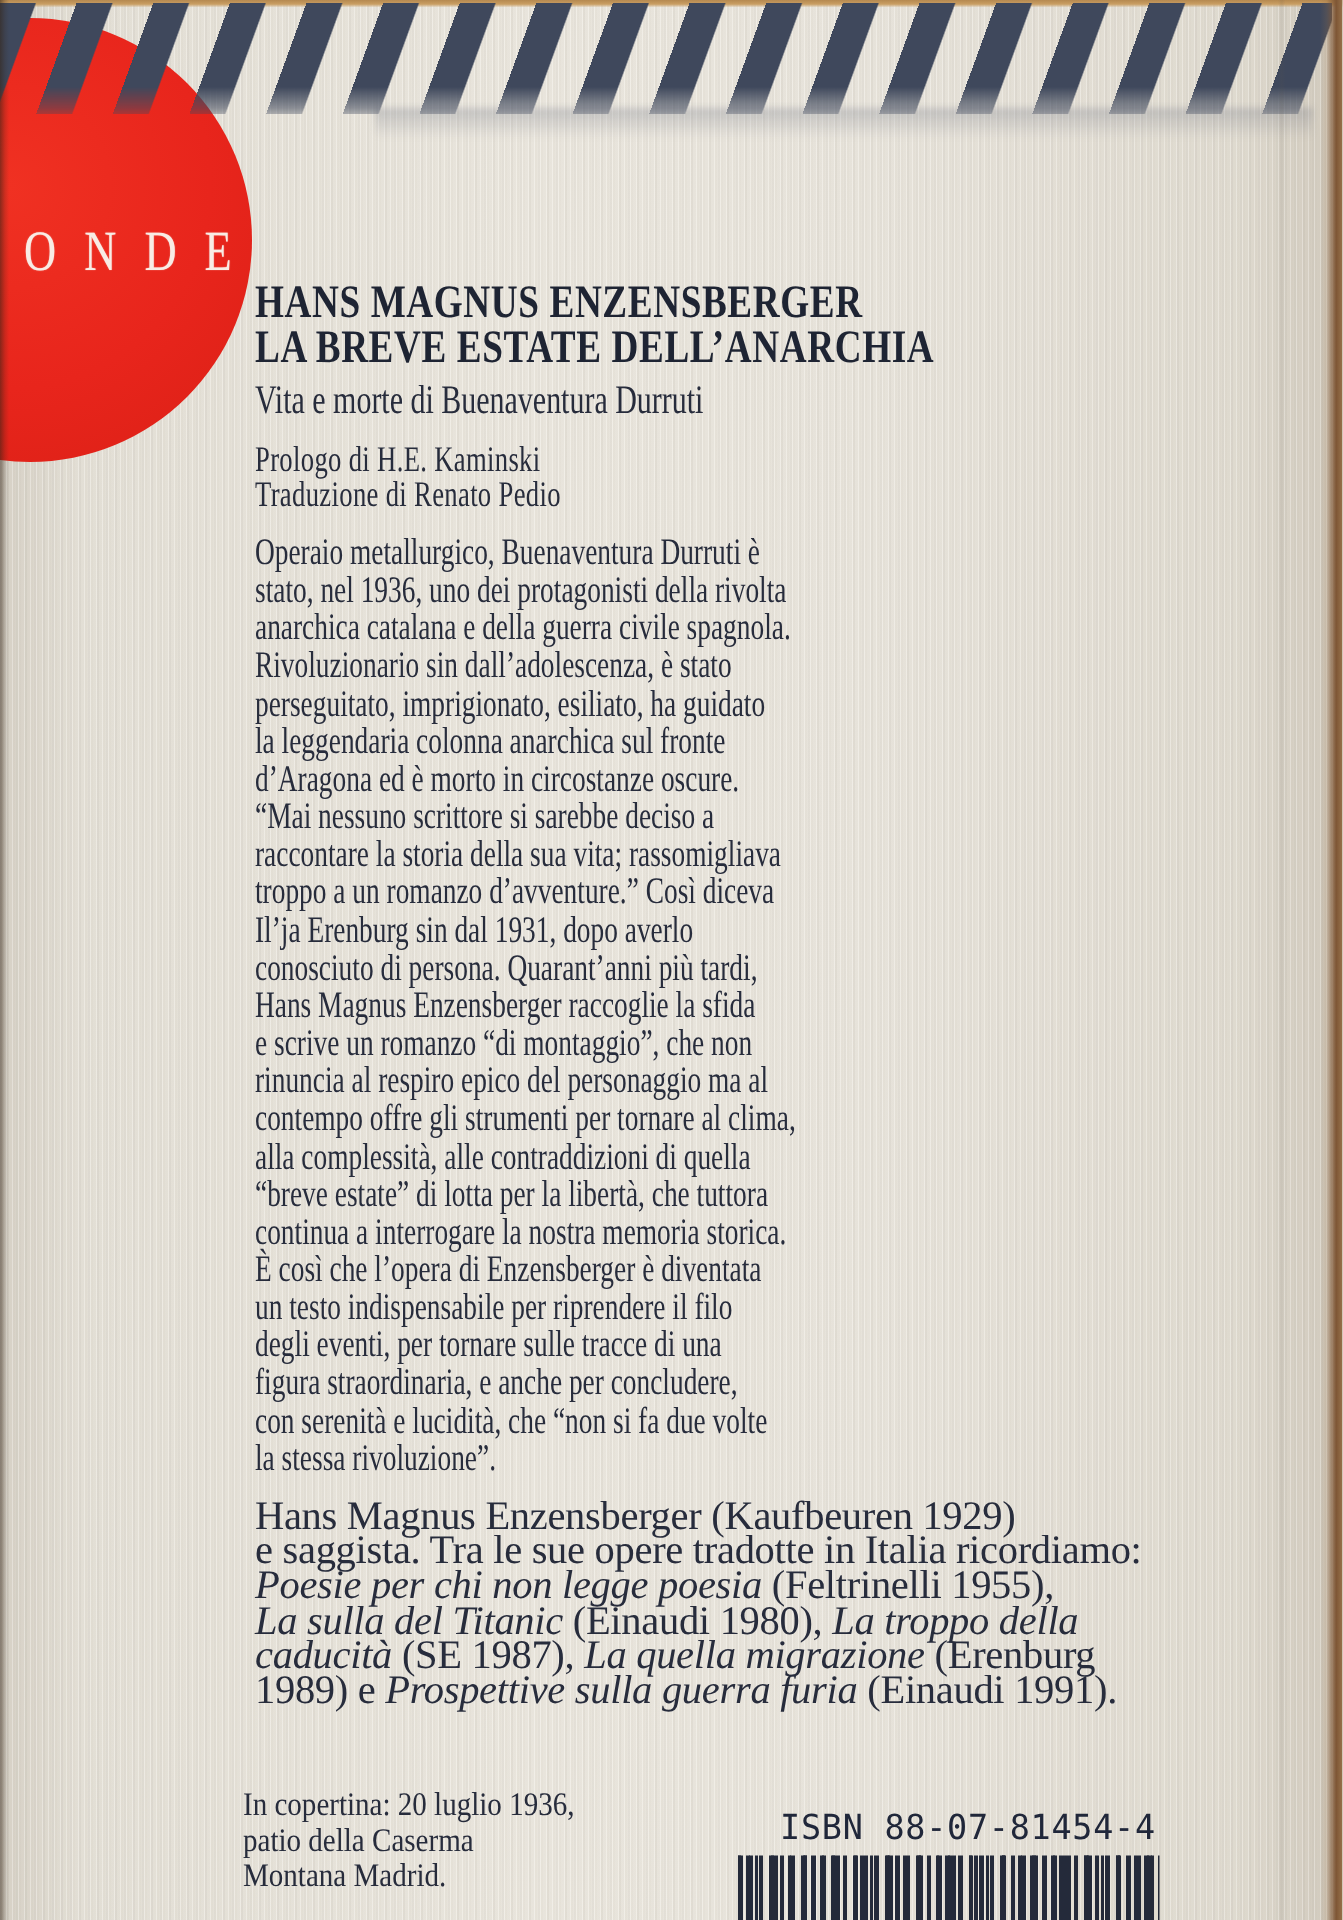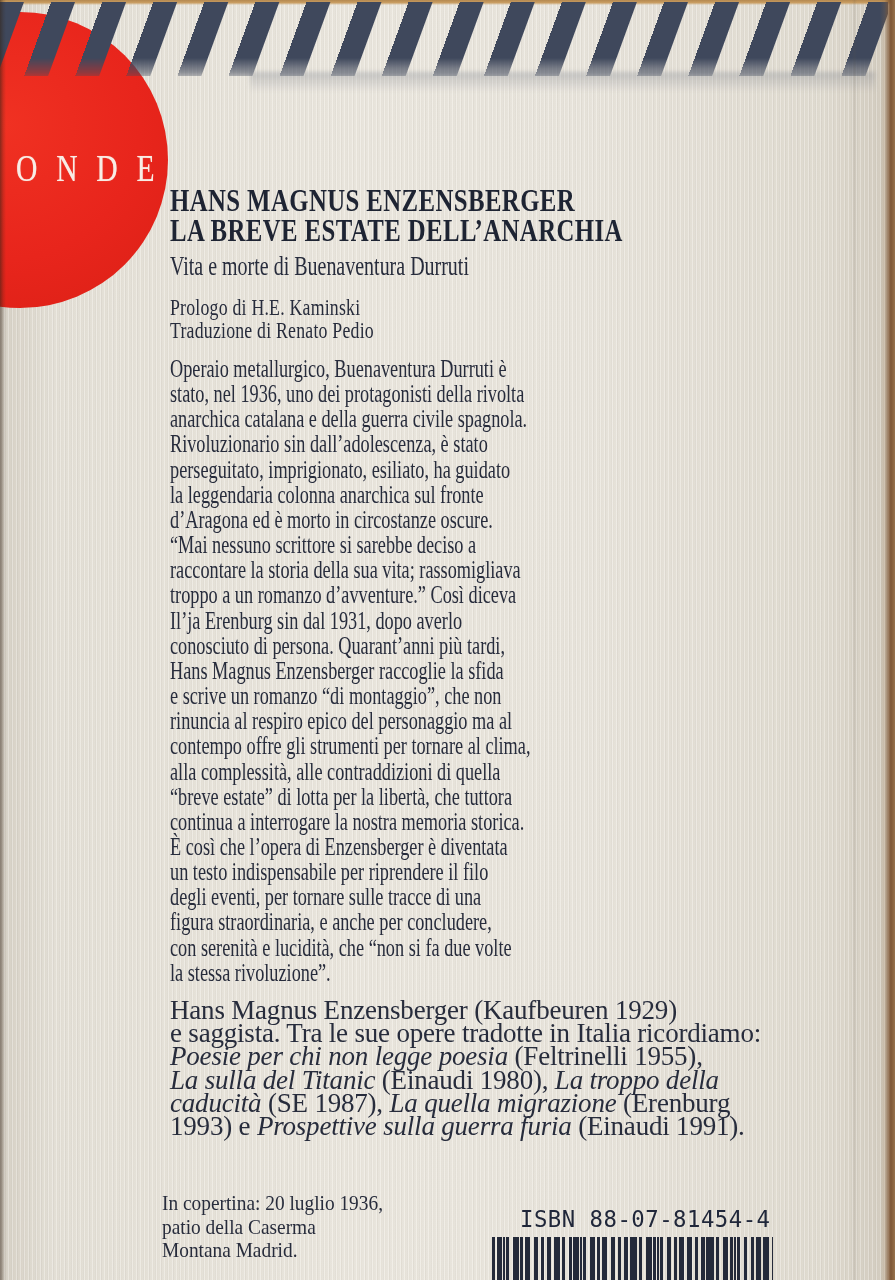--- a/index.html
+++ b/index.html
@@ -112,21 +112,21 @@
       <div class="ln">figura straordinaria, e anche per concludere,</div>
       <div class="ln">con serenità e lucidità, che “non si fa due volte</div>
       <div class="ln">la stessa rivoluzione”.</div>
     </div>
   <div class="bio ink">
       <div class="ln"><span>Hans Magnus Enzensberger (Kaufbeuren 1929)</span></div>
       <div class="ln"><span>e saggista. Tra le sue opere tradotte in Italia ricordiamo:</span></div>
       <div class="ln"><span class="it">Poesie per chi non legge poesia</span><span> (Feltrinelli 1955),</span></div>
       <div class="ln"><span class="it">La sulla del Titanic</span><span> (Einaudi 1980), </span><span class="it">La troppo della</span></div>
       <div class="ln"><span class="it">caducità</span><span> (SE 1987), </span><span class="it">La quella migrazione</span><span> (Erenburg</span></div>
-      <div class="ln"><span>1993) e </span><span class="it">Prospettive sulla guerra furia</span><span> (Einaudi 1991).</span></div>
+      <div class="ln"><span>1989) e </span><span class="it">Prospettive sulla guerra furia</span><span> (Einaudi 1991).</span></div>
     </div>
   <div class="cover-note ink">
       <div class="ln">In copertina: 20 luglio 1936,</div>
       <div class="ln">patio della Caserma</div>
       <div class="ln">Montana Madrid.</div>
     </div>
 
   <div class="isbn">ISBN 88-07-81454-4</div>
   <div class="barcode"></div>
 

